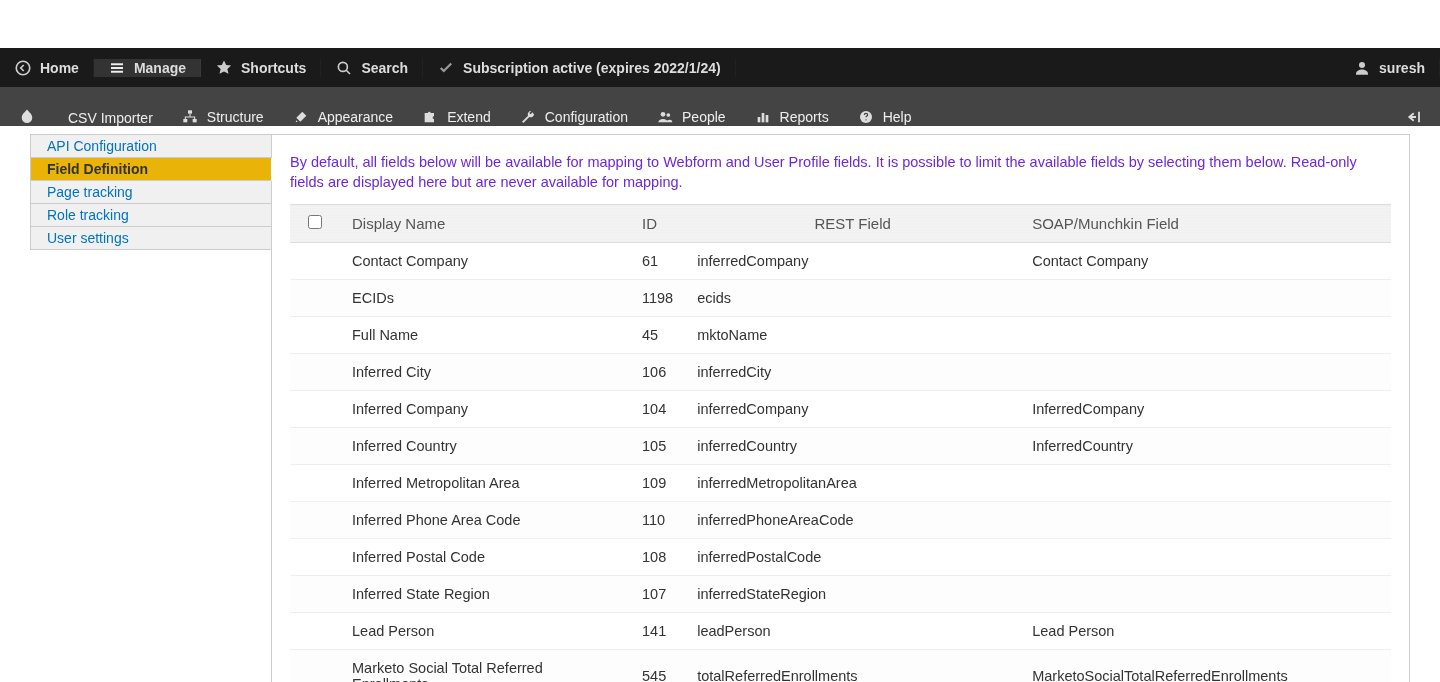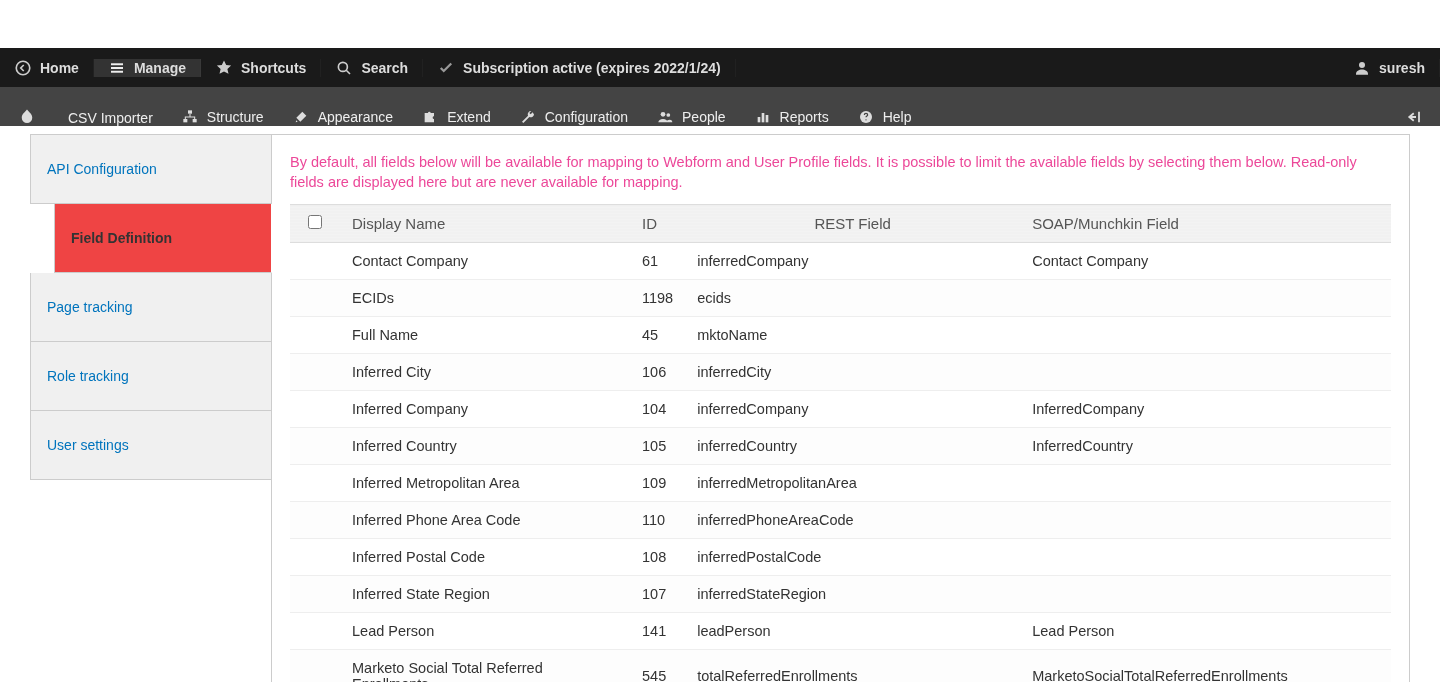--- a/index.html
+++ b/index.html
@@ -85,43 +85,42 @@
   }
   .sidebar {
     width: 242px;
     flex-shrink: 0;
     border-top: 1px solid #ccc;
   }
   .sidebar-tab {
     background: #f0f0f0;
     border: 1px solid #ccc;
     border-top: none;
-    padding: 26px 16px;
+    padding: 3px 16px;
     font-size: 14px;
     color: #0074bd;
     cursor: pointer;
   }
   .sidebar-tab.active {
-    background: #ef4444;
+    background: #eab308;
     color: #333;
     font-weight: 600;
     border-right-color: #fff;
     position: relative;
     z-index: 2;
-    margin-left: 24px;
   }
   .content {
     flex: 1;
     border: 1px solid #ccc;
     margin-left: -1px;
     padding: 18px 18px 0 18px;
   }
   .description {
     font-size: 14.5px;
-    color: #ec4899;
+    color: #6d28d9;
     line-height: 1.35;
     margin-bottom: 12px;
   }
   table {
     width: 100%;
     border-collapse: collapse;
     font-size: 14.5px;
   }
   thead th {
     text-align: left;

